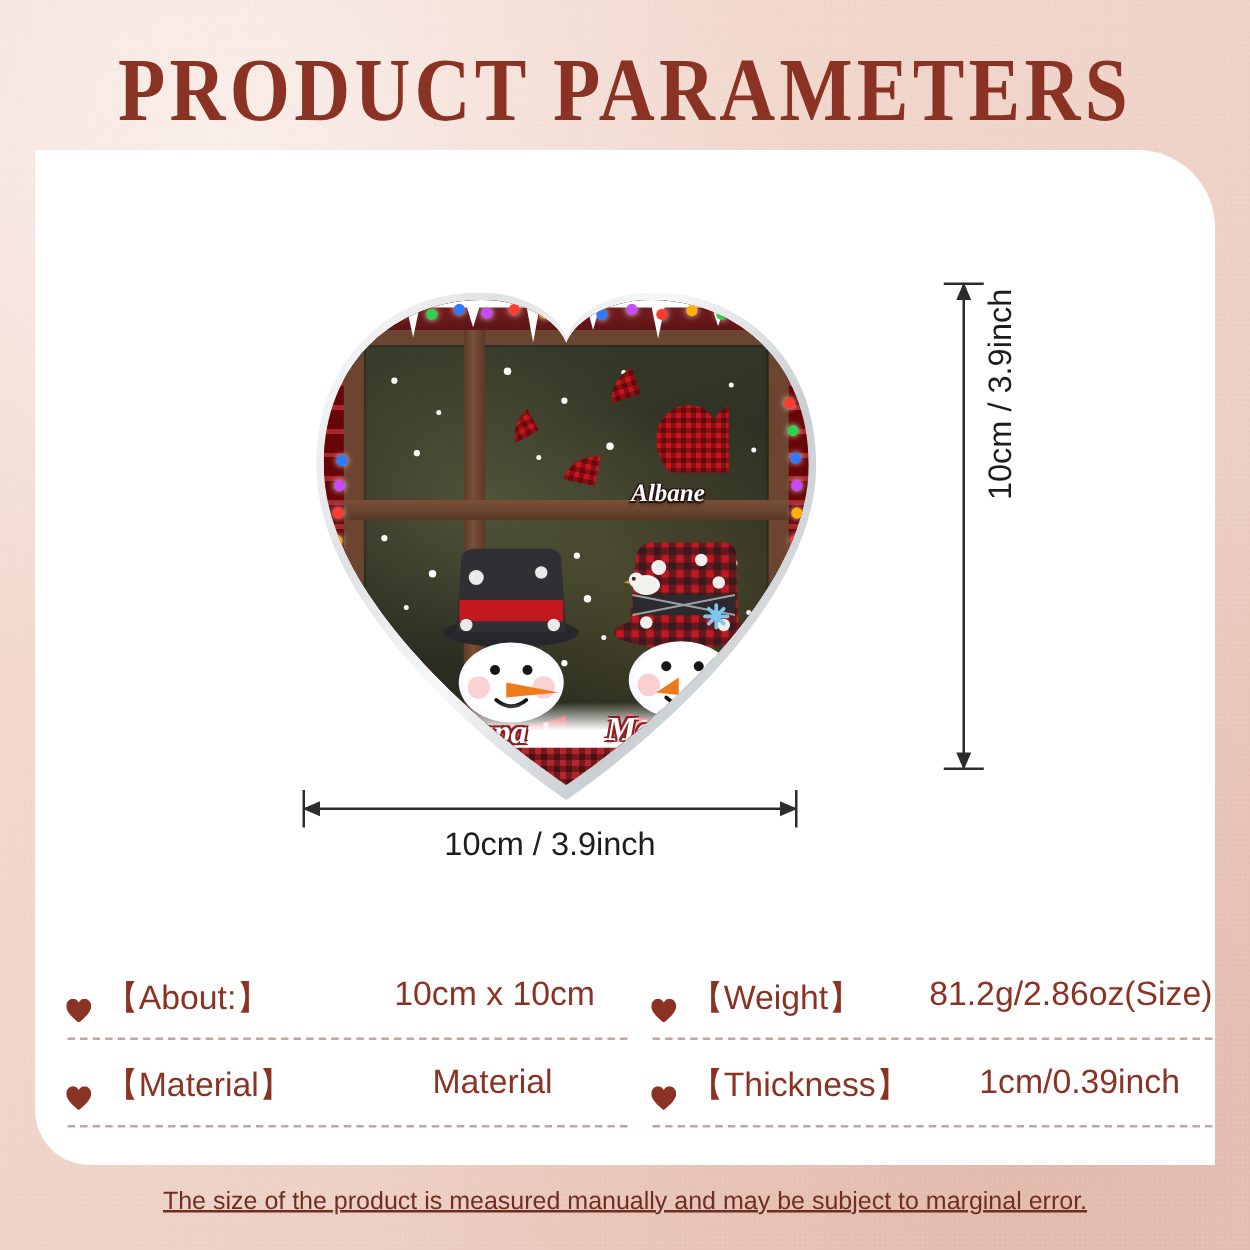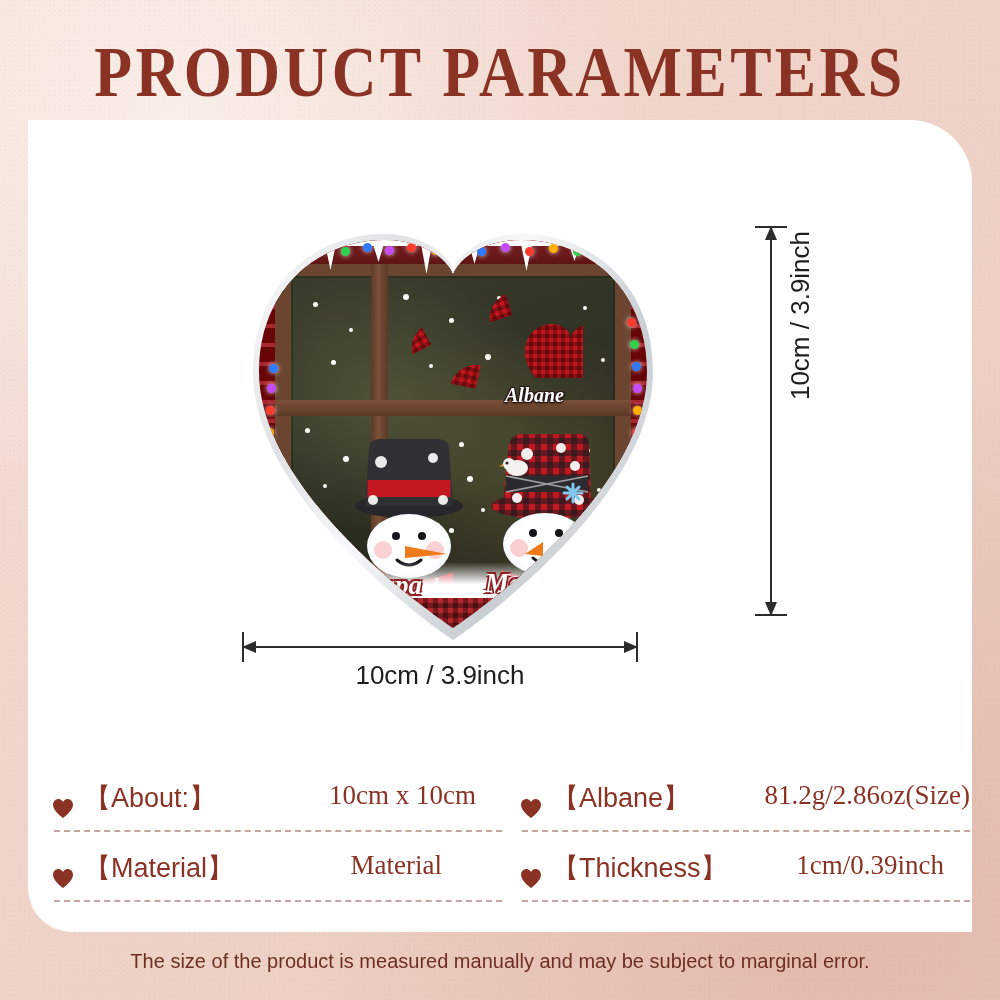--- a/index.html
+++ b/index.html
@@ -186,31 +186,32 @@
   .heart-bullet{
     position:absolute;left:0;top:18px;width:22px;height:20px;
     background:#8a3324;
     -webkit-clip-path:path("M11 20 C 11 20, 1 13, 1 7 C 1 3, 4 1, 6.5 1 C 8.7 1, 10.3 2.6, 11 4 C 11.7 2.6, 13.3 1, 15.5 1 C 18 1, 21 3, 21 7 C 21 13, 11 20, 11 20 Z");
     clip-path:path("M11 20 C 11 20, 1 13, 1 7 C 1 3, 4 1, 6.5 1 C 8.7 1, 10.3 2.6, 11 4 C 11.7 2.6, 13.3 1, 15.5 1 C 18 1, 21 3, 21 7 C 21 13, 11 20, 11 20 Z");
   }
   .spec-key-text{position:absolute;left:32px;top:0;}
   .spec-val{
     position:absolute;right:0;top:10px;
     font-size:27px;color:#8a3324;white-space:nowrap;
-    font-family:Liberation Serif, serif;
+    font-family:Liberation Sans, sans-serif;
   }
   .dashed{
     position:absolute;left:2px;width:448px;height:0;
     border-top:2px dashed #c0a79f;
   }
 
   #footer{
     position:absolute;left:0;top:950px;width:1000px;text-align:center;
     font-size:20px;color:#6e2f22;
     font-family:"Liberation Sans",sans-serif;
+    text-decoration:underline;
   }
 </style>
 </head>
 <body>
 
 <div id="stage">
   <div id="noise"></div>
 
   <div id="title">PRODUCT  PARAMETERS</div>
 
@@ -431,21 +432,21 @@
         </div>
         <div class="spec-val" style="right:62px;">Material</div>
       </div>
       <div class="dashed" style="top:130px;"></div>
     </div>
 
     <div class="spec-col" style="left:492px;top:0;">
       <div class="spec-row">
         <div class="spec-key">
           <span class="heart-bullet"></span>
-          <span class="spec-key-text">【Albane】</span>
+          <span class="spec-key-text">【Weight】</span>
         </div>
         <div class="spec-val" style="right:2px;">81.2g/2.86oz(Size)</div>
       </div>
       <div class="dashed" style="top:60px;"></div>
       <div class="spec-row" style="margin-top:8px;">
         <div class="spec-key">
           <span class="heart-bullet"></span>
           <span class="spec-key-text">【Thickness】</span>
         </div>
         <div class="spec-val" style="right:28px;">1cm/0.39inch</div>

